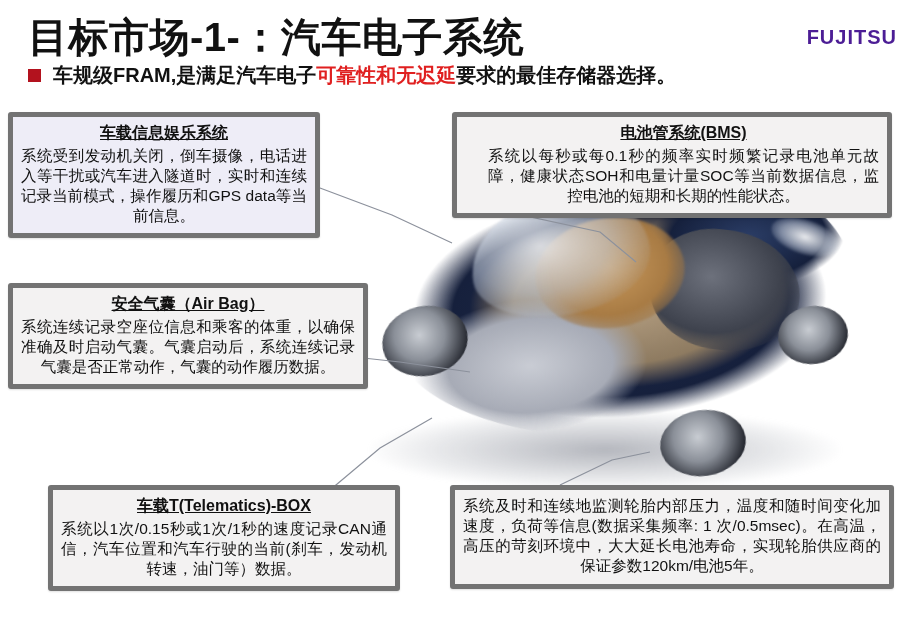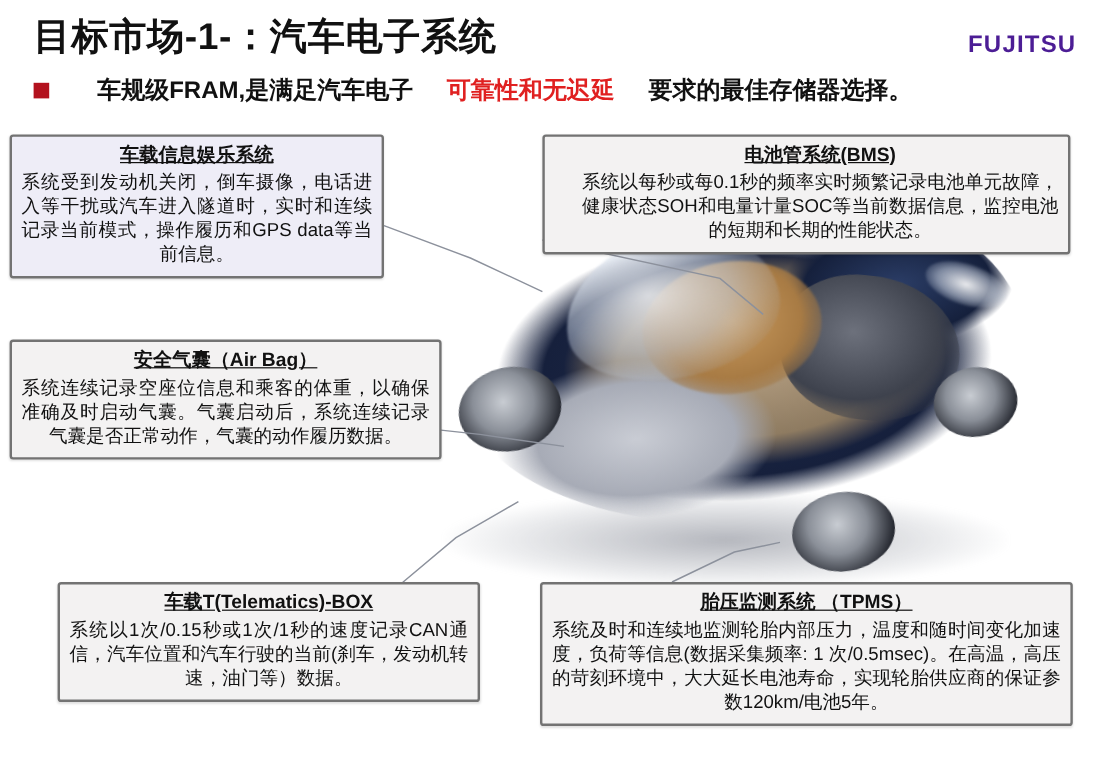--- a/index.html
+++ b/index.html
@@ -17,21 +17,21 @@
     position: relative;
     width: 911px;
     height: 635px;
     background: #ffffff;
   }
   
   .title {
     position: absolute;
     left: 28px;
     top: 10px;
-    font-size: 31px;
+    font-size: 40px;
     font-weight: bold;
     color: #111111;
     letter-spacing: 0.5px;
     white-space: nowrap;
   }
   .brand {
     position: absolute;
     right: 14px;
     top: 26px;
     font-size: 20px;
@@ -43,21 +43,20 @@
     position: absolute;
     left: 28px;
     top: 62px;
     width: 860px;
     display: flex;
     align-items: center;
     font-size: 20px;
     font-weight: bold;
     color: #111111;
     white-space: nowrap;
-    gap: 28px;
   }
   .bullet-square {
     width: 13px;
     height: 13px;
     background: #b3121e;
     margin-right: 12px;
     flex: 0 0 auto;
   }
   .bullet-hl {
     color: #e02020;
@@ -149,21 +148,21 @@
     background: radial-gradient(ellipse at 50% 50%, rgba(255,255,255,0.9) 0%, rgba(220,228,240,0.5) 50%, rgba(220,228,240,0) 80%);
     border-radius: 50%;
     transform: rotate(18deg);
     filter: blur(0.8px);
   }
 
   
   .callout {
     position: absolute;
     box-sizing: border-box;
-    border: 2px solid #737373;
+    border: 5px solid #737373;
     border-radius: 3px;
     padding: 6px 8px 7px 8px;
     font-size: 15.5px;
     line-height: 1.30;
     color: #111111;
     text-align: center;
     background: #f2f2f4;
     box-shadow: 0 1px 2px rgba(0,0,0,0.12);
   }
   .callout .co-title {
@@ -266,17 +265,16 @@
     <span class="co-title">安全气囊（Air Bag）</span>
     <span class="co-body">系统连续记录空座位信息和乘客的体重，以确保准确及时启动气囊。气囊启动后，系统连续记录气囊是否正常动作，气囊的动作履历数据。</span>
   </div>
 
   <div class="callout" id="co-telematics">
     <span class="co-title">车载T(Telematics)-BOX</span>
     <span class="co-body">系统以1次/0.15秒或1次/1秒的速度记录CAN通信，汽车位置和汽车行驶的当前(刹车，发动机转速，油门等）数据。</span>
   </div>
 
   <div class="callout" id="co-tpms">
-    <span class="co-title">胎压监测系统 （TPMS）</span>
     <span class="co-body">系统及时和连续地监测轮胎内部压力，温度和随时间变化加速度，负荷等信息(数据采集频率: 1 次/0.5msec)。在高温，高压的苛刻环境中，大大延长电池寿命，实现轮胎供应商的保证参数120km/电池5年。</span>
   </div>
 
 </div>
 
 </body></html>

